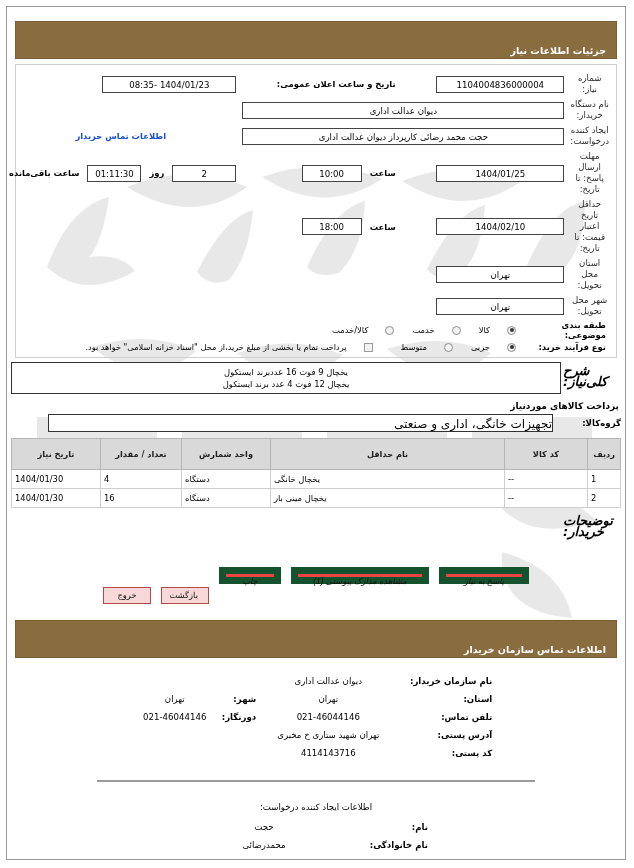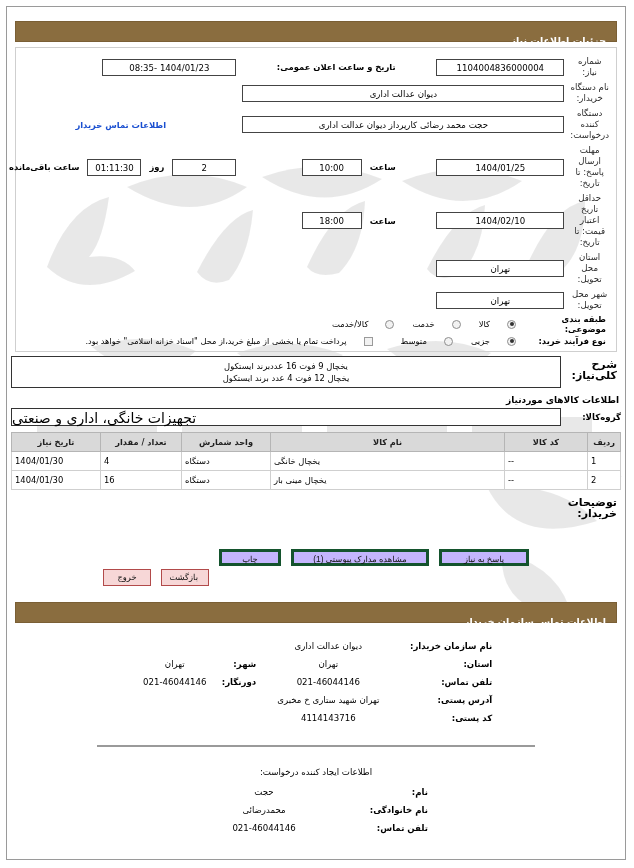--- a/index.html
+++ b/index.html
@@ -47,21 +47,21 @@
     z-index: 2;
   }
 
   
   .section-bar {
     margin: 14px 8px 0 8px;
     background: #8a6d3f;
     color: #ffffff;
     height: 21px;
     line-height: 21px;
-    padding: 8px 10px;
+    padding: 18px 10px;
     font-size: 9.5px;
     font-weight: bold;
     box-sizing: border-box;
     border: 1px solid #7a5f35;
   }
 
   
   .detail-panel {
     margin: 5px 8px 0 8px;
     border: 1px solid #cfcfcf;
@@ -175,25 +175,26 @@
 
   
   .desc-wrap {
     display: flex;
     align-items: flex-start;
     padding: 4px 4px 0 4px;
   }
   .desc-lbl {
     width: 60px;
     font-weight: bold;
-    font-size: 11px;
-    text-align: right;
+    font-size: 13px;
+    text-align: left;
     padding: 3px 4px 0 2px;
     line-height: 11px;
     box-sizing: border-box;
+    font-style: italic;
   }
   .desc-box {
     flex: 1;
     border: 1px solid #333;
     background: #fff;
     min-height: 30px;
     padding: 3px 6px;
     font-size: 8.4px;
     line-height: 12px;
     text-align: center;
@@ -210,49 +211,51 @@
     align-items: center;
     padding: 0 4px 6px 4px;
   }
   .group-lbl {
     width: 60px;
     font-weight: bold;
     font-size: 8.6px;
     text-align: right;
     padding-left: 4px;
     box-sizing: border-box;
+    margin-left: 8px;
   }
   .group-box {
     flex: 1;
     border: 1px solid #333;
     background: #fff;
     height: 18px;
     line-height: 18px;
-    font-size: 14px;
-    text-align: left;
-    box-sizing: border-box;
+    font-size: 12px;
+    text-align: right;
+    box-sizing: border-box;
+    margin-left: 37px;
   }
 
   
   .tbl-wrap { padding: 0 4px 4px 4px; }
   table.items {
     width: 100%;
     border-collapse: collapse;
     font-size: 8.4px;
     background: #fff;
     border: 1px solid #b5b5b5;
   }
   table.items th {
     background: #d9d9d9;
     border: 1px solid #b5b5b5;
     height: 16px;
     font-weight: bold;
     font-size: 8.2px;
     color: #222;
-    padding: 1px 3px;
+    padding: 7px 3px;
   }
   table.items td {
     border: 1px solid #cfcfcf;
     height: 16px;
     text-align: left;
     padding: 1px 3px;
     background: #fff;
   }
   .col-radif { width: 26px; }
   .col-code  { width: 76px; }
@@ -273,23 +276,24 @@
     font-size: 8.4px;
     height: 17px;
     line-height: 15px;
     padding: 0 10px;
     box-sizing: border-box;
     cursor: pointer;
     text-align: center;
     white-space: nowrap;
   }
   .btn.green {
-    background: #c4b5fd;
-    border: 3px solid #14532d;
+    background: #ef4444;
+    border: 7px solid #14532d;
     color: #111;
+    font-style: italic;
   }
   .btn.red {
     background: #f7d7d7;
     border: 1px solid #b24a4a;
     color: #111;
     margin-top: 40px;
   }
   .btn.w-answer  { width: 90px; }
   .btn.w-docs    { width: 138px; }
   .btn.w-print   { width: 62px; }
@@ -394,21 +398,21 @@
         </tr>
 
         <tr>
           <td class="lbl">نام دستگاه خریدار:</td>
           <td colspan="3">
             <div class="box xwide">دیوان عدالت اداری</div>
           </td>
         </tr>
 
         <tr>
-          <td class="lbl">دستگاه کننده درخواست:</td>
+          <td class="lbl">ایجاد کننده درخواست:</td>
           <td colspan="2">
             <div class="box xwide">حجت محمد رضائی کارپرداز دیوان عدالت اداری</div>
           </td>
           <td style="text-align:center">
             <a class="link-blue" href="#">اطلاعات تماس خریدار</a>
           </td>
         </tr>
 
         <tr>
           <td class="lbl">مهلت ارسال پاسخ: تا تاریخ:</td>
@@ -499,34 +503,34 @@
     </div>
 
     <div class="desc-wrap">
       <div class="desc-lbl">شرح کلی‌نیاز:</div>
       <div class="desc-box">
         <div>یخچال 9 فوت 16 عددبرند ایستکول</div>
         <div>یخچال 12 فوت 4 عدد برند ایستکول</div>
       </div>
     </div>
 
-    <div class="goods-title">اطلاعات کالاهای موردنیاز</div>
+    <div class="goods-title">پرداخت کالاهای موردنیاز</div>
 
     <div class="group-row">
       <div class="group-lbl">گروه‌کالا:</div>
       <div class="group-box">تجهیزات خانگی، اداری و  صنعتی</div>
     </div>
 
     <div class="tbl-wrap">
       <table class="items">
         <thead>
           <tr>
             <th class="col-radif">ردیف</th>
             <th class="col-code">کد کالا</th>
-            <th>نام کالا</th>
+            <th>نام حداقل</th>
             <th class="col-unit">واحد شمارش</th>
             <th class="col-qty">تعداد / مقدار</th>
             <th class="col-date">تاریخ نیاز</th>
           </tr>
         </thead>
         <tbody>
           <tr>
             <td>1</td>
             <td>--</td>
             <td>یخچال خانگی</td>

